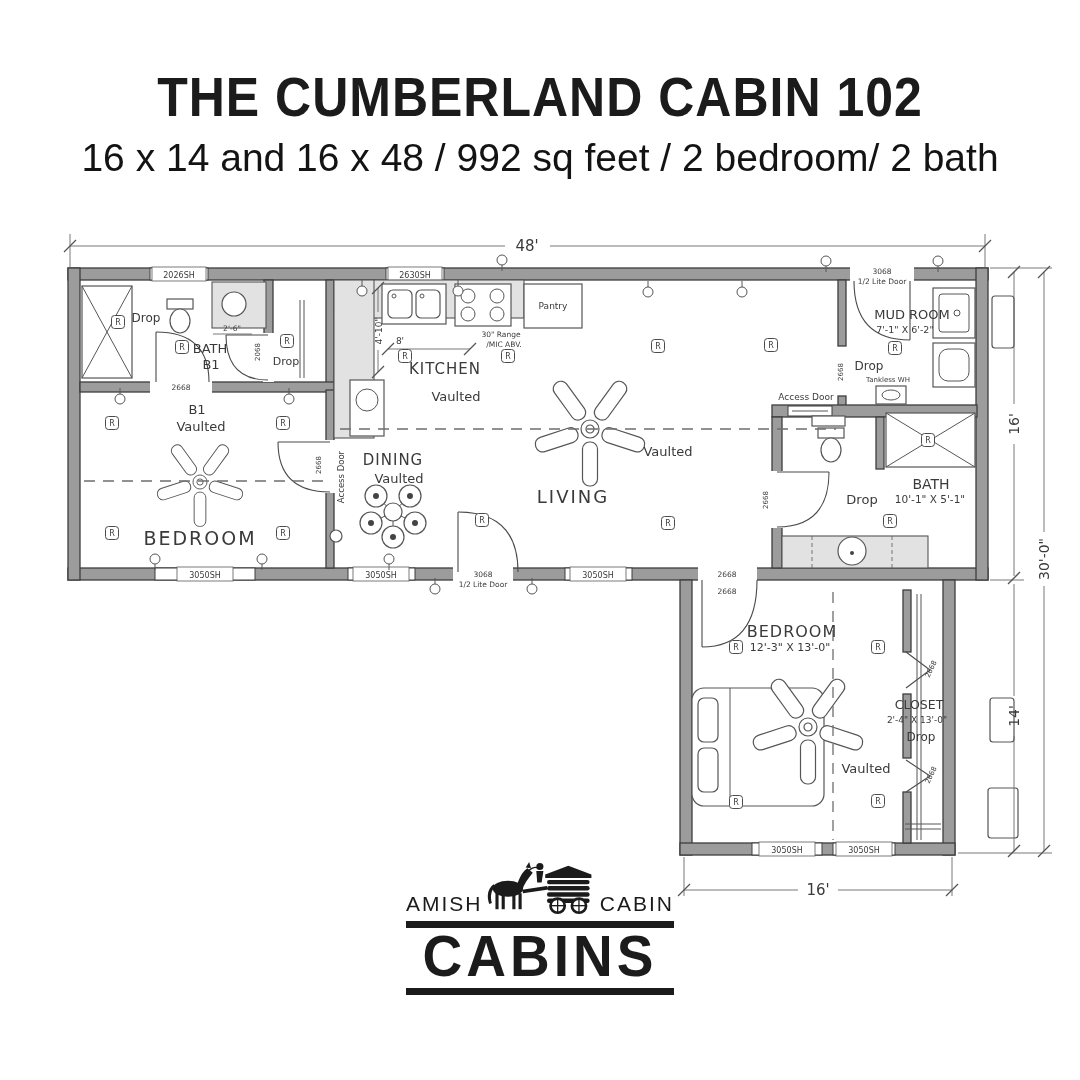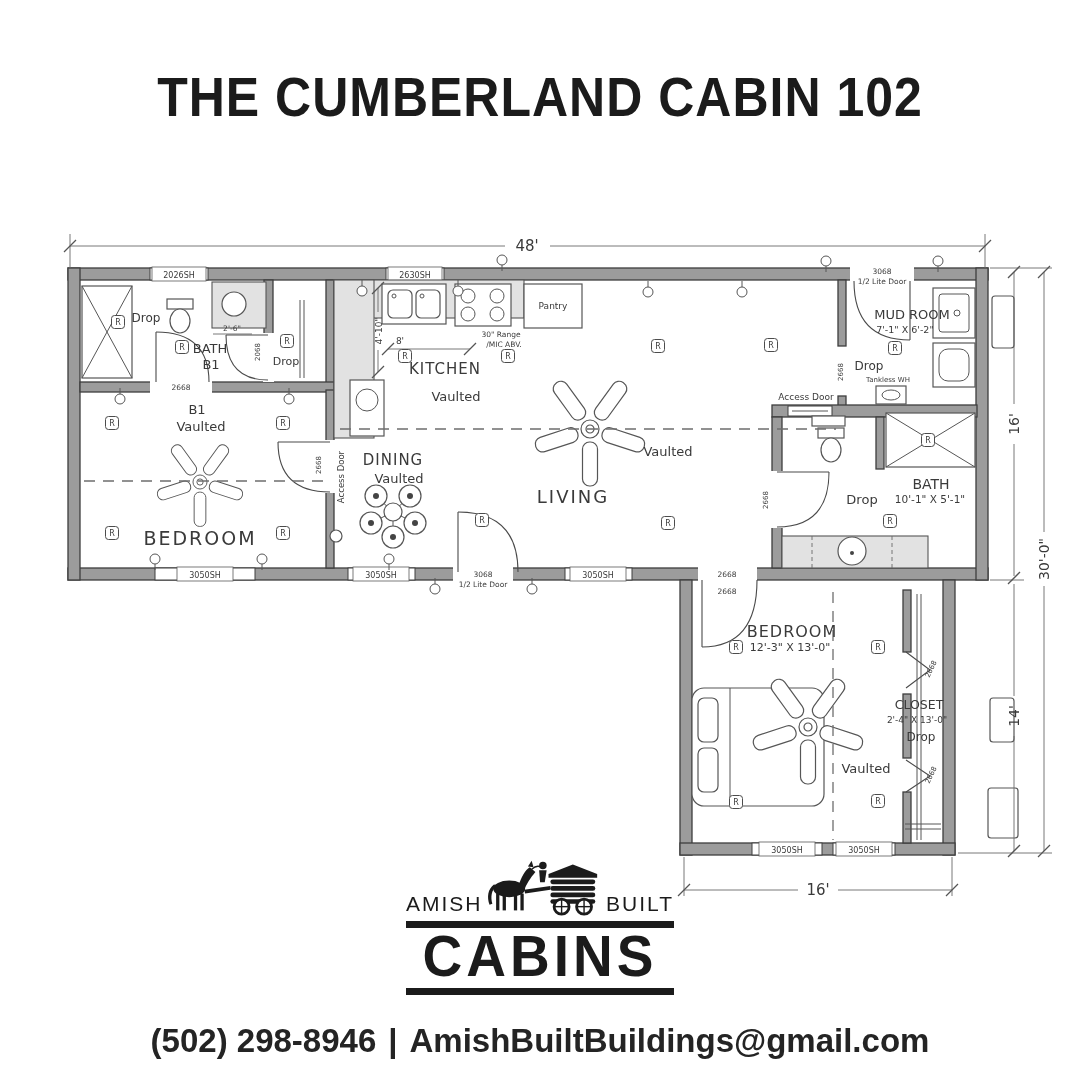--- a/index.html
+++ b/index.html
@@ -38,20 +38,21 @@
   .contact .sep{padding:0 12px;}
 </style>
 </head>
 <body>
 
 <div class="page">
 
   <div class="title">
     <span>THE CUMBERLAND CABIN 102</span>
   </div>
+  <div class="subtitle">16 x 14 and 16 x 48 / 992 sq feet / 2 bedroom/ 2 bath</div>
 
   <svg class="plan-svg" width="1080" height="1080" viewBox="0 0 1080 1080">
     <defs>
       <g id="rsym">
         <rect x="-6.5" y="-6.5" width="13" height="13" rx="3" class="rbx"></rect>
         <text x="0" y="3.2" font-size="8" text-anchor="middle">R</text>
       </g>
       <g id="wlt" class="ln">
         <line x1="0" y1="-5" x2="0" y2="-11"></line>
         <circle cx="0" cy="0" r="5" fill="#fff"></circle>
@@ -452,24 +453,21 @@
           <circle cx="108" cy="52" r="8"></circle>
         </g>
         <g stroke="#1b1b1b" stroke-width="1.5">
           <line x1="84" y1="44" x2="84" y2="60"></line>
           <line x1="76" y1="52" x2="92" y2="52"></line>
           <line x1="108" y1="44" x2="108" y2="60"></line>
           <line x1="100" y1="52" x2="116" y2="52"></line>
         </g>
         <path d="M 52 12 C 57 8 61 8 63 11" fill="none" stroke="#1b1b1b" stroke-width="1.5"></path>
       </svg>
-      <span class="logo-word">BUILT</span>
+      <span class="logo-word">CABIN</span>
     </div>
     <div class="bar"></div>
     <div class="cabins">CABINS</div>
     <div class="bar2"></div>
   </div>
 
-  <div class="contact">
-    <span>(502) 298-8946</span><span class="sep">|</span><span>AmishBuiltBuildings@gmail.com</span>
-  </div>
 
 </div>
 
 </body></html>

